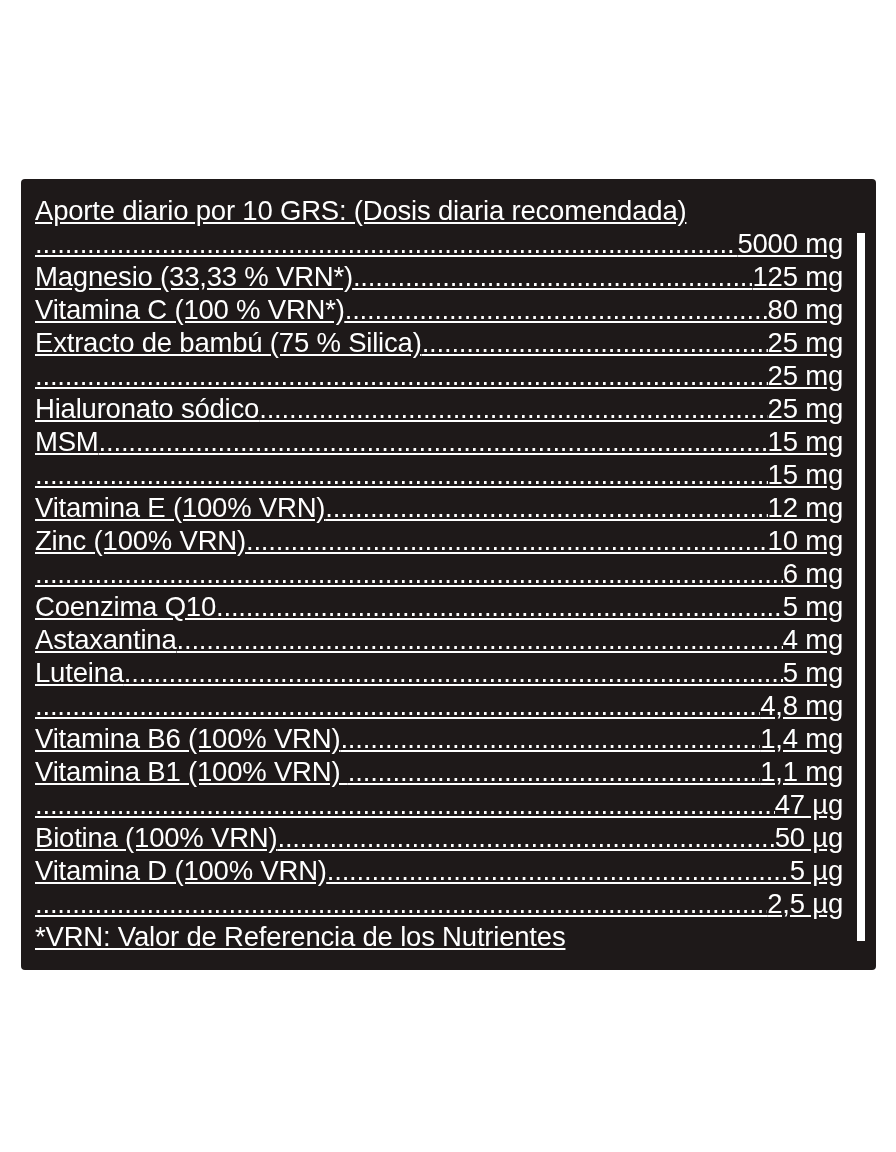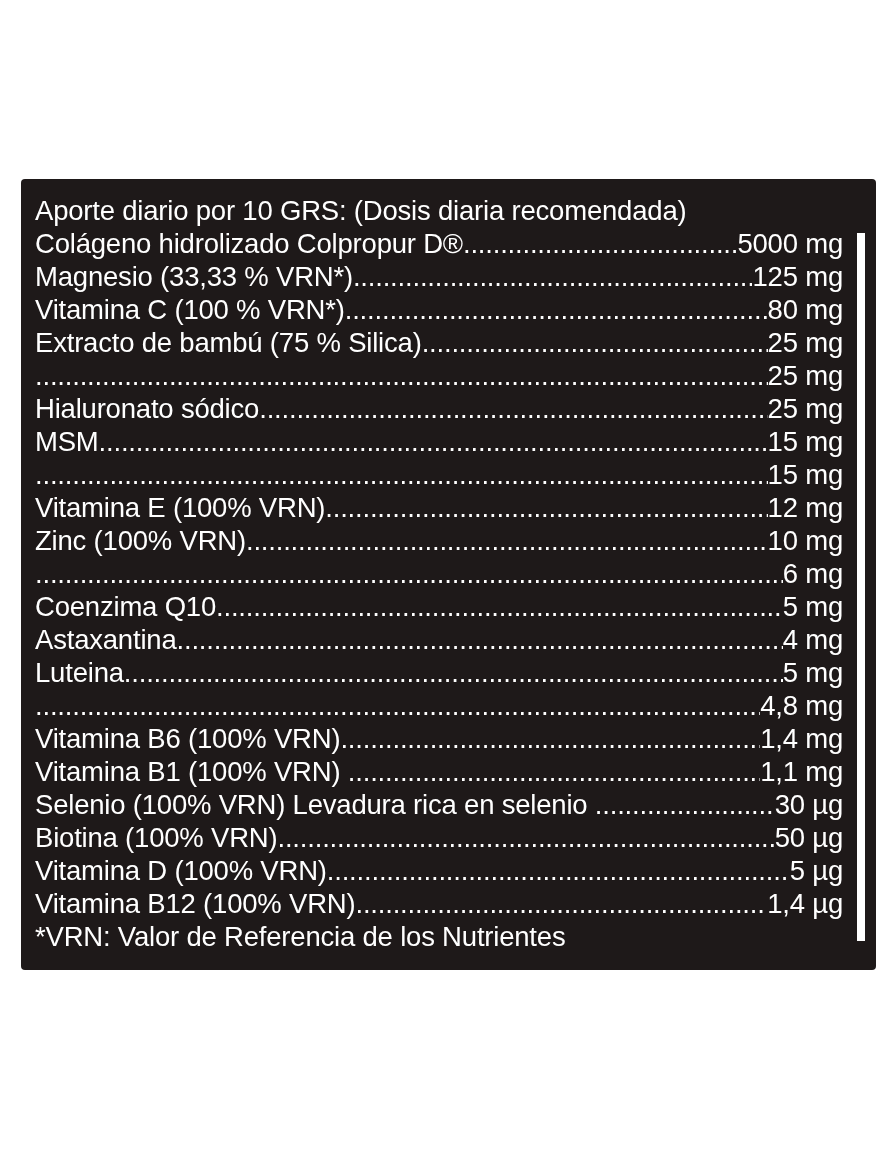--- a/index.html
+++ b/index.html
@@ -26,20 +26,21 @@
     background: #1e1919;
     border-radius: 4px;
     box-sizing: border-box;
     color: #ffffff;
   }
   .content {
     position: absolute;
     left: 14px;
     top: 15px;
     width: 808px;
+    text-decoration: underline;
   }
   .line, .row {
     font-size: 27.5px;
     line-height: 33px;
     height: 33px;
     letter-spacing: -0.2px;
     white-space: nowrap;
   }
   .row {
     display: flex;
@@ -69,21 +70,20 @@
 </style>
 </head>
 <body>
 
 <div class="page" style="background: rgb(255, 255, 255);">
   <section class="panel" style="background: rgb(30, 25, 25); color: rgb(255, 255, 255);">
     <div class="content">
       <div class="line">Aporte diario por 10 GRS: (Dosis diaria recomendada)</div>
       <div id="rows">
   <div class="row">
-    <span class="nm">Colágeno hidrolizado Colpropur D®</span>
     <span class="dots">................................................................................................................................................................</span>
     <span class="val">5000 mg</span>
   </div>
 
   <div class="row">
     <span class="nm">Magnesio (33,33 % VRN*)</span>
     <span class="dots">................................................................................................................................................................</span>
     <span class="val">125 mg</span>
   </div>
 
@@ -167,40 +167,38 @@
     <span class="val">1,4 mg</span>
   </div>
 
   <div class="row">
     <span class="nm">Vitamina B1 (100% VRN)&nbsp;</span>
     <span class="dots">................................................................................................................................................................</span>
     <span class="val">1,1 mg</span>
   </div>
 
   <div class="row">
-    <span class="nm">Selenio (100% VRN) Levadura rica en selenio&nbsp;</span>
-    <span class="dots">................................................................................................................................................................</span>
-    <span class="val">30 µg</span>
+    <span class="dots">................................................................................................................................................................</span>
+    <span class="val">47 µg</span>
   </div>
 
   <div class="row">
     <span class="nm">Biotina (100% VRN)</span>
     <span class="dots">................................................................................................................................................................</span>
     <span class="val">50 µg</span>
   </div>
 
   <div class="row">
     <span class="nm">Vitamina D (100% VRN)</span>
     <span class="dots">................................................................................................................................................................</span>
     <span class="val">5 µg</span>
   </div>
 
   <div class="row">
-    <span class="nm">Vitamina B12 (100% VRN)</span>
-    <span class="dots">................................................................................................................................................................</span>
-    <span class="val">1,4 µg</span>
+    <span class="dots">................................................................................................................................................................</span>
+    <span class="val">2,5 µg</span>
   </div>
 </div>
       <div class="line">*VRN: Valor de Referencia de los Nutrientes</div>
     </div>
     <div class="accent-bar" style="background: rgb(255, 255, 255);"></div>
   </section>
 </div>
 
 </body></html>

